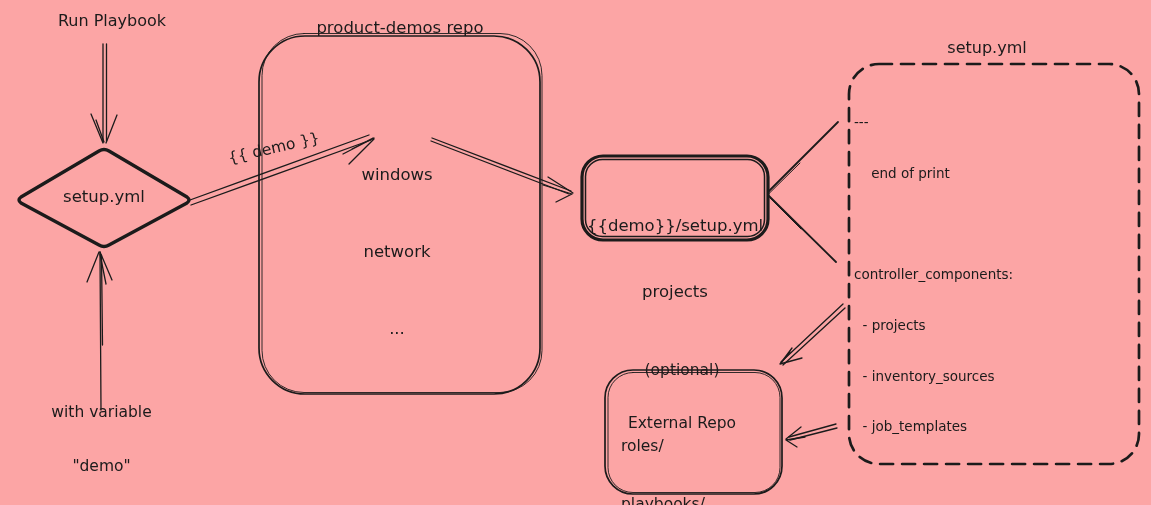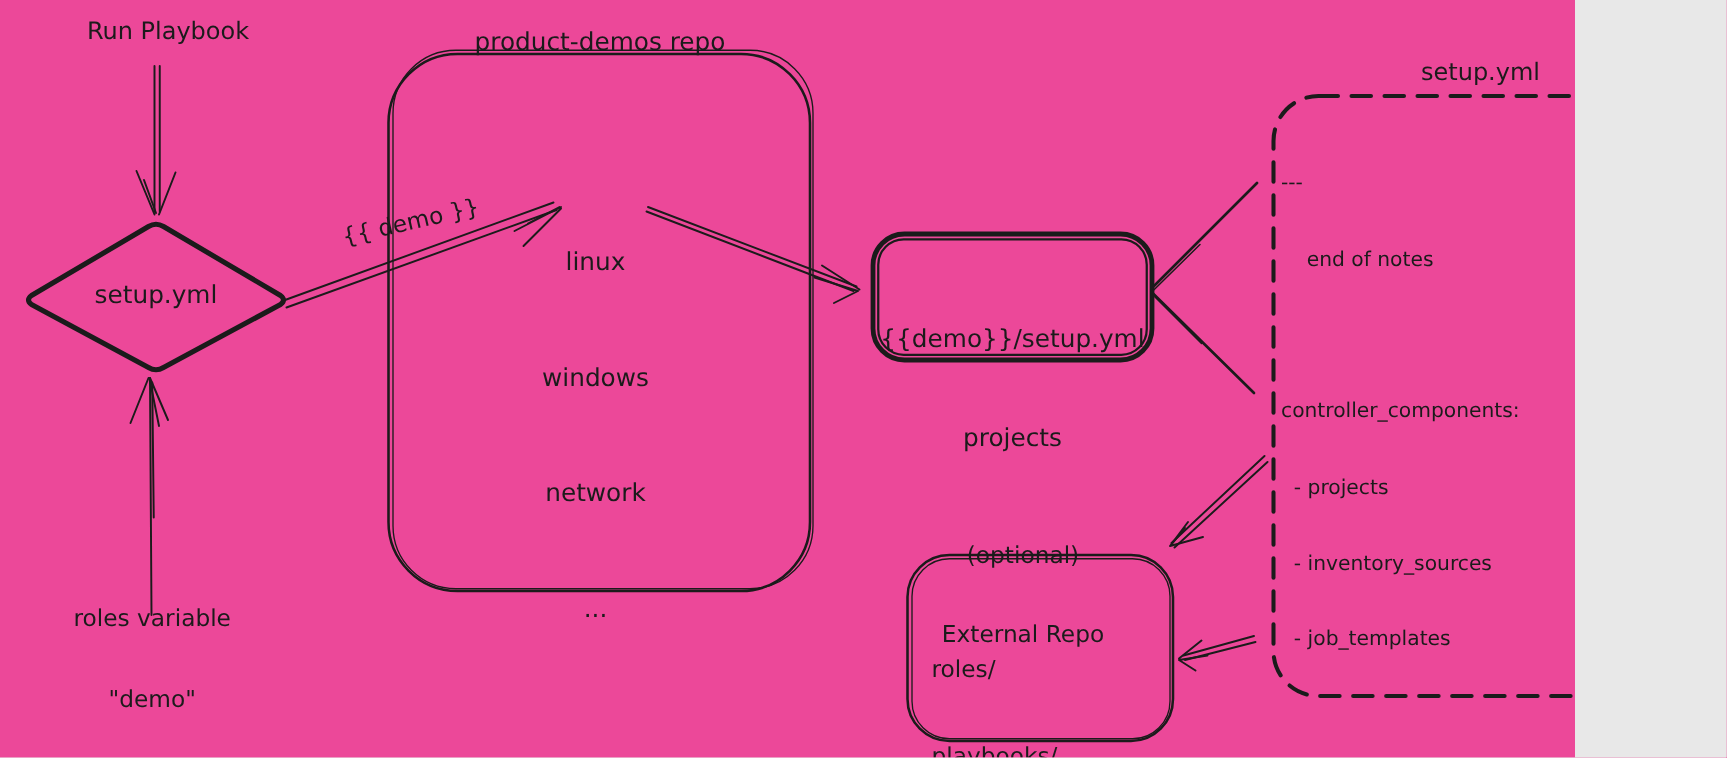--- a/index.html
+++ b/index.html
@@ -1,19 +1,19 @@
 <!DOCTYPE html>
 <html><head>
 <meta charset="utf-8">
 <style>
   html,body{margin:0;padding:0;background:#e8e8e8;}
   .canvas{
     position:relative;
-    width:1050px;height:505px;
-    background:#ec4899;
+    width:1151px;height:505px;
+    background:#fca5a5;
     overflow:hidden;
     font-family:"DejaVu Sans",sans-serif;
     color:#1b1b1b;
   }
   .canvas svg{position:absolute;left:0;top:0;}
   .txt{position:absolute;white-space:pre;line-height:1.15;}
   .center{text-align:center;}
   
   .run-playbook{left:50px;top:12px;width:124px;font-size:16px;}
   .diamond-label{left:34px;top:188px;width:140px;font-size:16.5px;}
@@ -102,43 +102,42 @@
         <path d="M836 424 L789 437" stroke-width="1.3"></path>
         <path d="M837 428 L790 440" stroke-width="1.3"></path>
         <path d="M801 427 L786 439 M805 437 L786 440 M797 447 L786 440" stroke-width="1.3"></path>
       </g>
     </g>
   </svg>
 
   <div class="txt run-playbook center">Run Playbook</div>
   <div class="txt diamond-label center">setup.yml</div>
   <div class="txt with-variable center">
-    <div>roles variable</div>
+    <div>with variable</div>
     <div>"demo"</div>
   </div>
 
   <div class="txt repo-title center">product-demos repo</div>
   <div class="txt repo-items">
-    <div>linux</div>
     <div>windows</div>
     <div>network</div>
     <div>...</div>
   </div>
 
   <div class="txt demo-label center">{{ demo }}</div>
 
   <div class="txt vars-text center">
     <div>{{demo}}/setup.yml</div>
     <div>projects</div>
   </div>
 
   <div class="txt setup-title center">setup.yml</div>
   <div class="txt yaml">
     <div class="yline">---</div>
-    <div class="yline">    end of notes</div>
+    <div class="yline">    end of print</div>
     <div class="yline"></div>
     <div class="yline">controller_components:</div>
     <div class="yline">  - projects</div>
     <div class="yline">  - inventory_sources</div>
     <div class="yline">  - job_templates</div>
     
     
     
     
     

